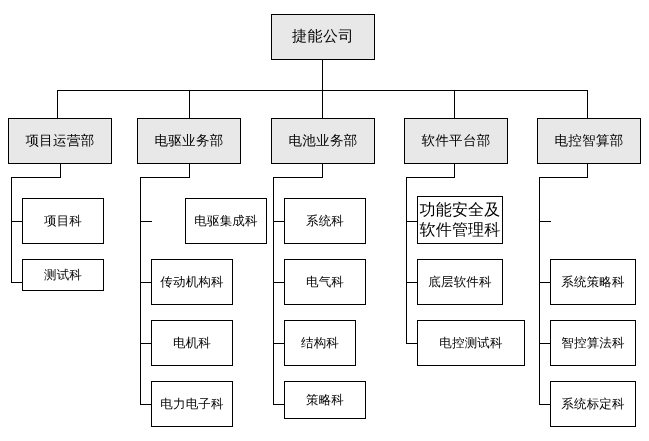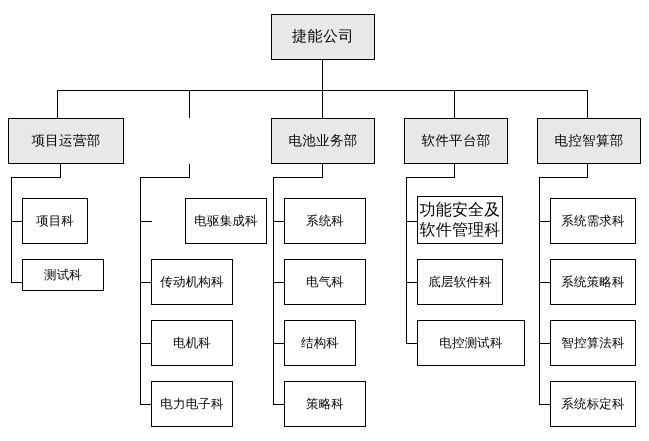--- a/index.html
+++ b/index.html
@@ -71,34 +71,35 @@
 
 <div id="chart">
 
   <div class="node root" style="left:271px; top:14px; width:104px; height:46px;">捷能公司</div>
 
   <div class="line v" style="left:322px; top:60px; width:1.4px; height:31px;"></div>
 
   <div class="line h" style="left:57px; top:90px; width:531px; height:1.4px;"></div>
 
   <div class="line v" style="left:57px; top:90px; height:28px;"></div>
-  <div class="node dept" style="left:8px; top:118px; width:116px; height:46px;">项目运营部</div>
+  <div class="node dept" style="left:8px; top:118px; width:104px; height:46px;">项目运营部</div>
 
   <div class="line thin v" style="left:59.5px; top:164px; height:14px;"></div>
   <div class="line thin h" style="left:11px; top:177px; width:49.5px;"></div>
   <div class="line thin v" style="left:11px; top:177px; height:98px;"></div>
 
   <div class="line thin h" style="left:11px; top:221px; width:12px;"></div>
-  <div class="node sub" style="left:22px; top:198px; width:66px; height:46px;">项目科</div>
+  <div class="node sub" style="left:22px; top:198px; width:82px; height:46px;">项目科</div>
 
   <div class="line thin h" style="left:11px; top:282px; width:12px;"></div>
   <div class="line thin v" style="left:11px; top:270px; height:13px;"></div>
   <div class="node sub" style="left:22px; top:259px; width:82px; height:32px;">测试科</div>
 
   <div class="line v" style="left:189px; top:90px; height:28px;"></div>
+  <div class="node dept" style="left:137px; top:118px; width:104px; height:46px;">电驱业务部</div>
 
   <div class="line thin v" style="left:188.5px; top:164px; height:14px;"></div>
   <div class="line thin h" style="left:140px; top:177px; width:49.5px;"></div>
   <div class="line thin v" style="left:140px; top:177px; height:227px;"></div>
 
   <div class="line thin h" style="left:140px; top:221px; width:12px;"></div>
   <div class="node sub" style="left:151px; top:198px; width:82px; height:46px;margin-left:34px;">电驱集成科</div>
 
   <div class="line thin h" style="left:140px; top:282px; width:12px;"></div>
   <div class="node sub" style="left:151px; top:259px; width:82px; height:46px;">传动机构科</div>
@@ -119,21 +120,21 @@
   <div class="line thin h" style="left:273px; top:221px; width:12px;"></div>
   <div class="node sub" style="left:284px; top:198px; width:82px; height:46px;">系统科</div>
 
   <div class="line thin h" style="left:273px; top:282px; width:12px;"></div>
   <div class="node sub" style="left:284px; top:259px; width:82px; height:46px;">电气科</div>
 
   <div class="line thin h" style="left:273px; top:343px; width:12px;"></div>
   <div class="node sub" style="left:284px; top:320px; width:72px; height:46px;">结构科</div>
 
   <div class="line thin h" style="left:273px; top:404px; width:12px;"></div>
-  <div class="node sub" style="left:284px; top:381px; width:82px; height:46px;">策略科</div>
+  <div class="node sub" style="left:284px; top:381px; width:82px; height:38px;">策略科</div>
 
   <div class="line v" style="left:454px; top:90px; height:28px;"></div>
   <div class="node dept" style="left:404px; top:118px; width:104px; height:46px;">软件平台部</div>
 
   <div class="line thin v" style="left:453.5px; top:164px; height:14px;"></div>
   <div class="line thin h" style="left:406px; top:177px; width:48.5px;"></div>
   <div class="line thin v" style="left:406px; top:177px; height:166px;"></div>
 
   <div class="line thin h" style="left:406px; top:221px; width:12px;"></div>
   <div class="node sub two-line" style="left:417px; top:196px; width:86px; height:48px;">功能安全及
@@ -146,21 +147,20 @@
   <div class="node sub" style="left:417px; top:320px; width:108px; height:46px;">电控测试科</div>
 
   <div class="line v" style="left:587px; top:90px; height:28px;"></div>
   <div class="node dept" style="left:537px; top:118px; width:104px; height:46px;font-family:Liberation Serif, serif;">电控智算部</div>
 
   <div class="line thin v" style="left:586.5px; top:164px; height:14px;"></div>
   <div class="line thin h" style="left:539px; top:177px; width:48.5px;"></div>
   <div class="line thin v" style="left:539px; top:177px; height:227px;"></div>
 
   <div class="line thin h" style="left:539px; top:221px; width:12px;"></div>
-  <div class="node sub" style="left:550px; top:198px; width:86px; height:46px;">系统需求科</div>
 
   <div class="line thin h" style="left:539px; top:282px; width:12px;"></div>
   <div class="node sub" style="left:550px; top:259px; width:86px; height:46px;">系统策略科</div>
 
   <div class="line thin h" style="left:539px; top:343px; width:12px;"></div>
   <div class="node sub" style="left:550px; top:320px; width:86px; height:46px;">智控算法科</div>
 
   <div class="line thin h" style="left:539px; top:404px; width:12px;"></div>
   <div class="node sub" style="left:550px; top:381px; width:86px; height:46px;">系统标定科</div>
 

